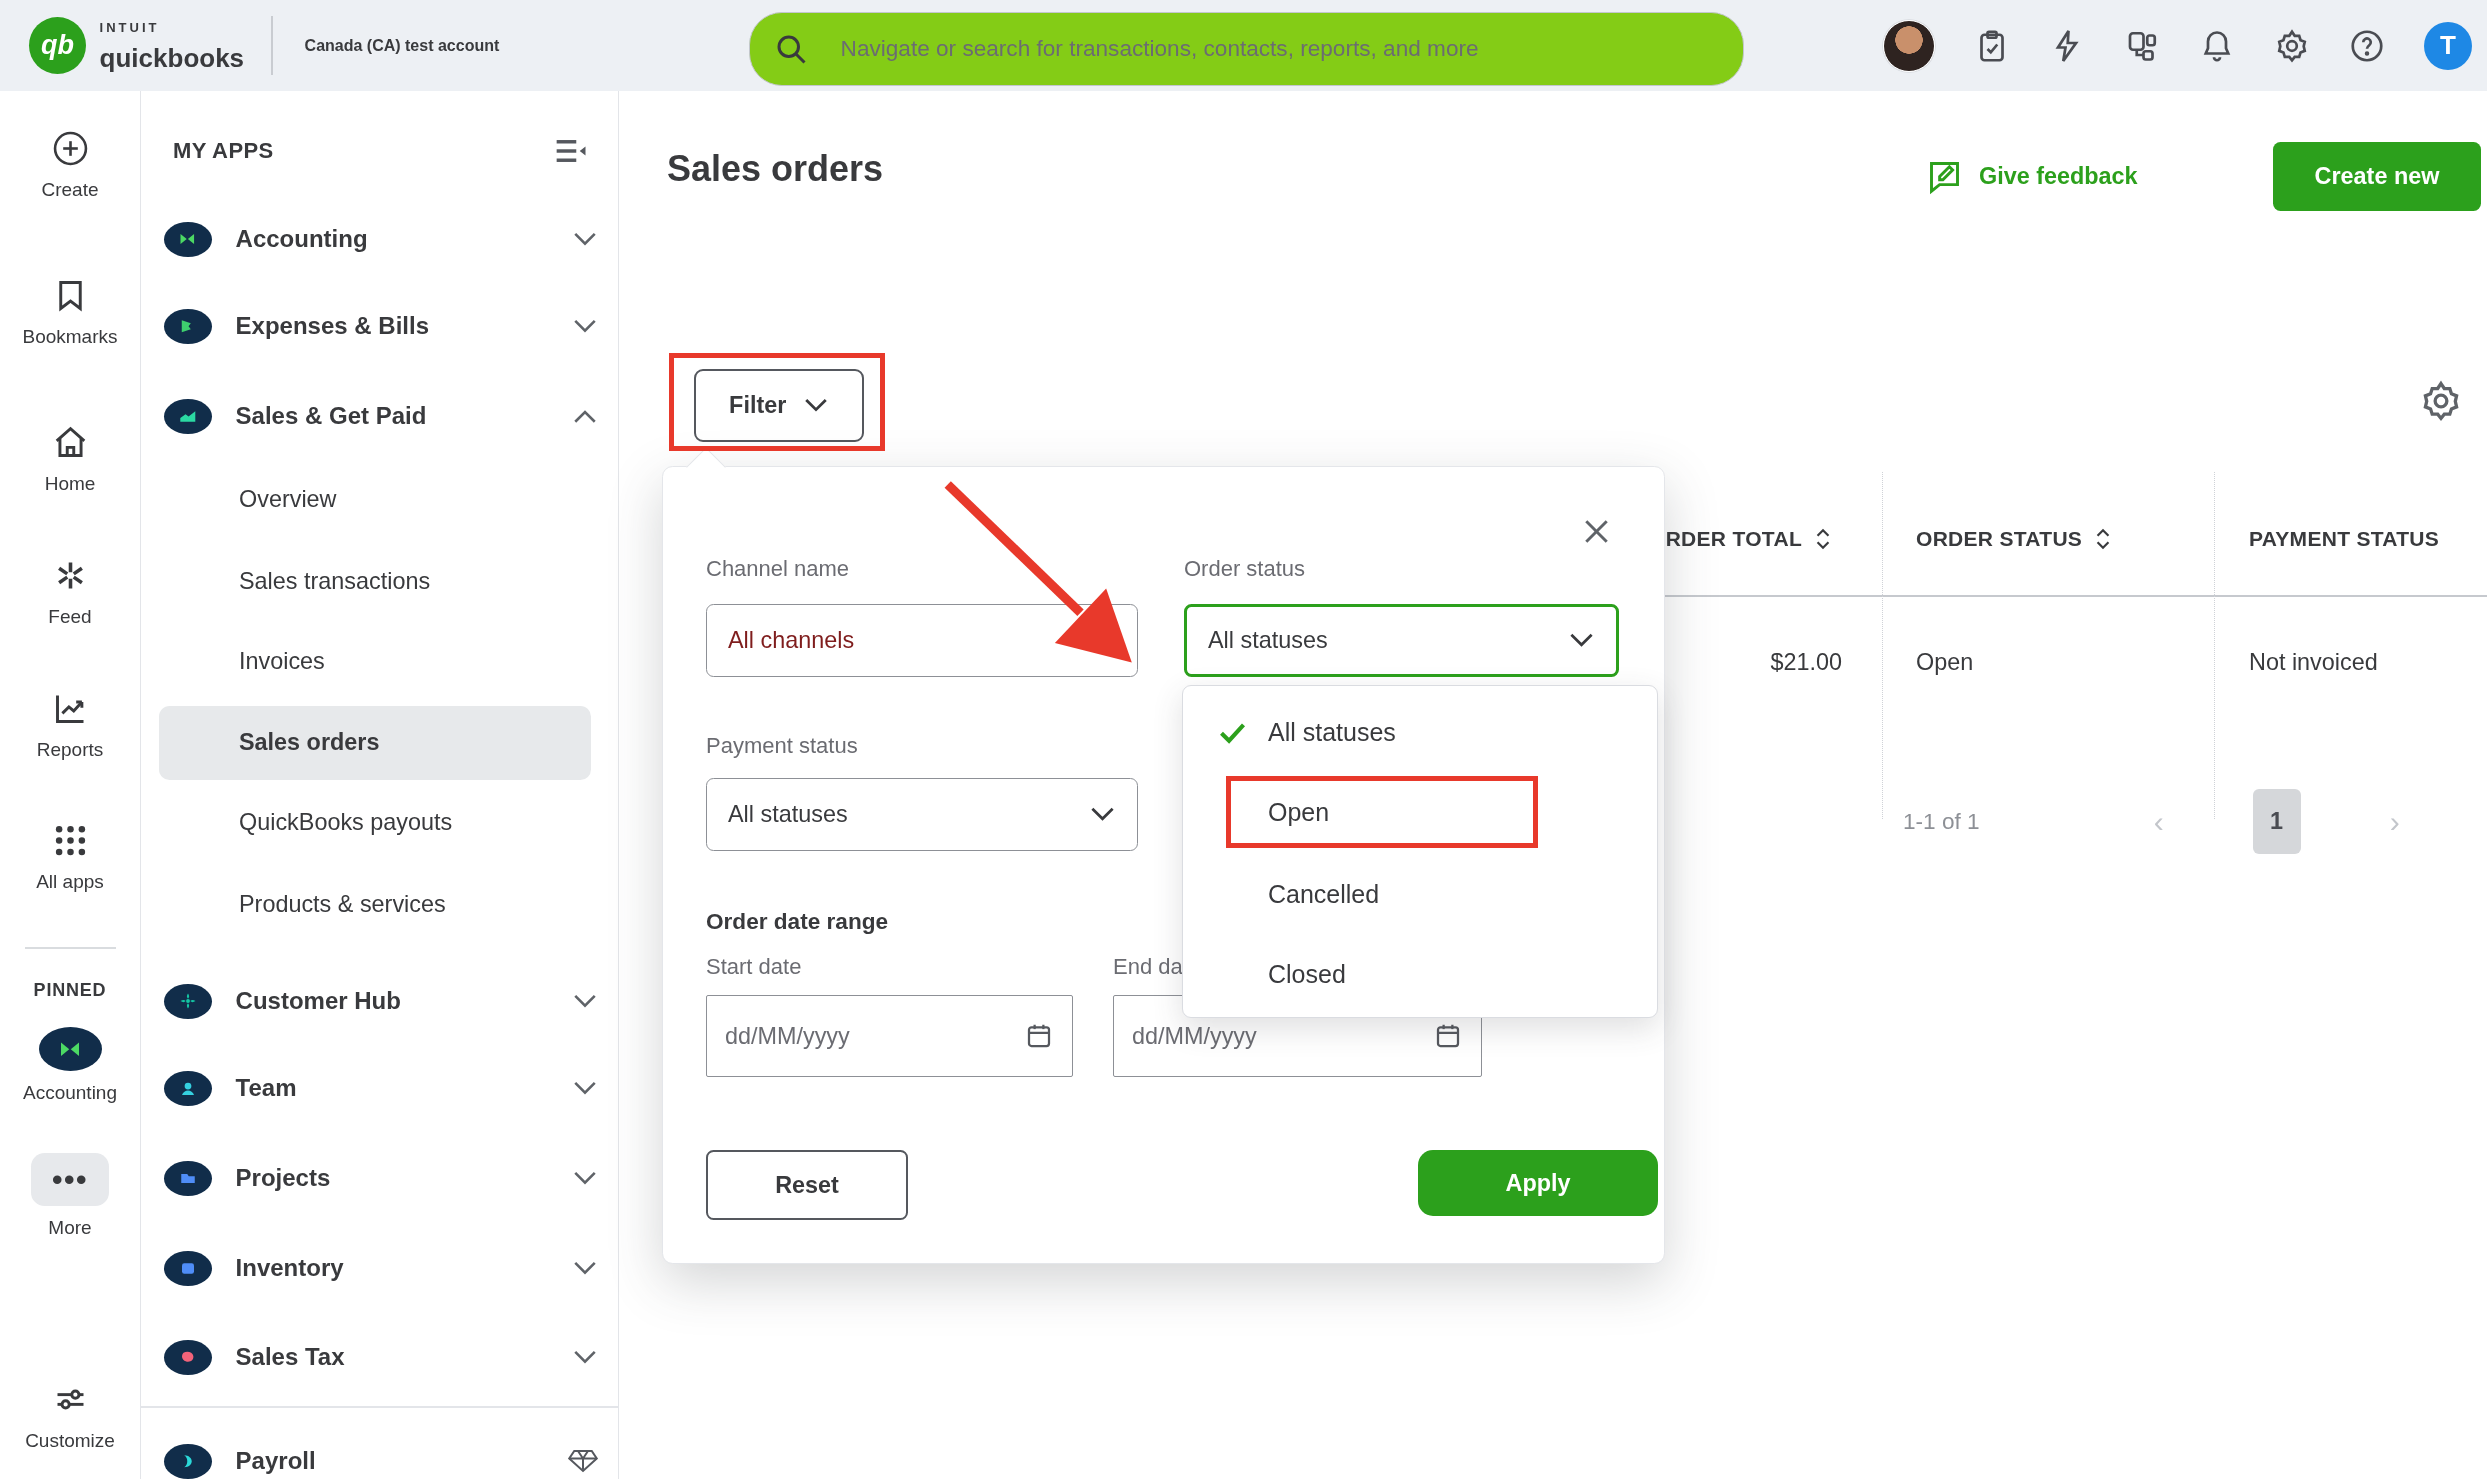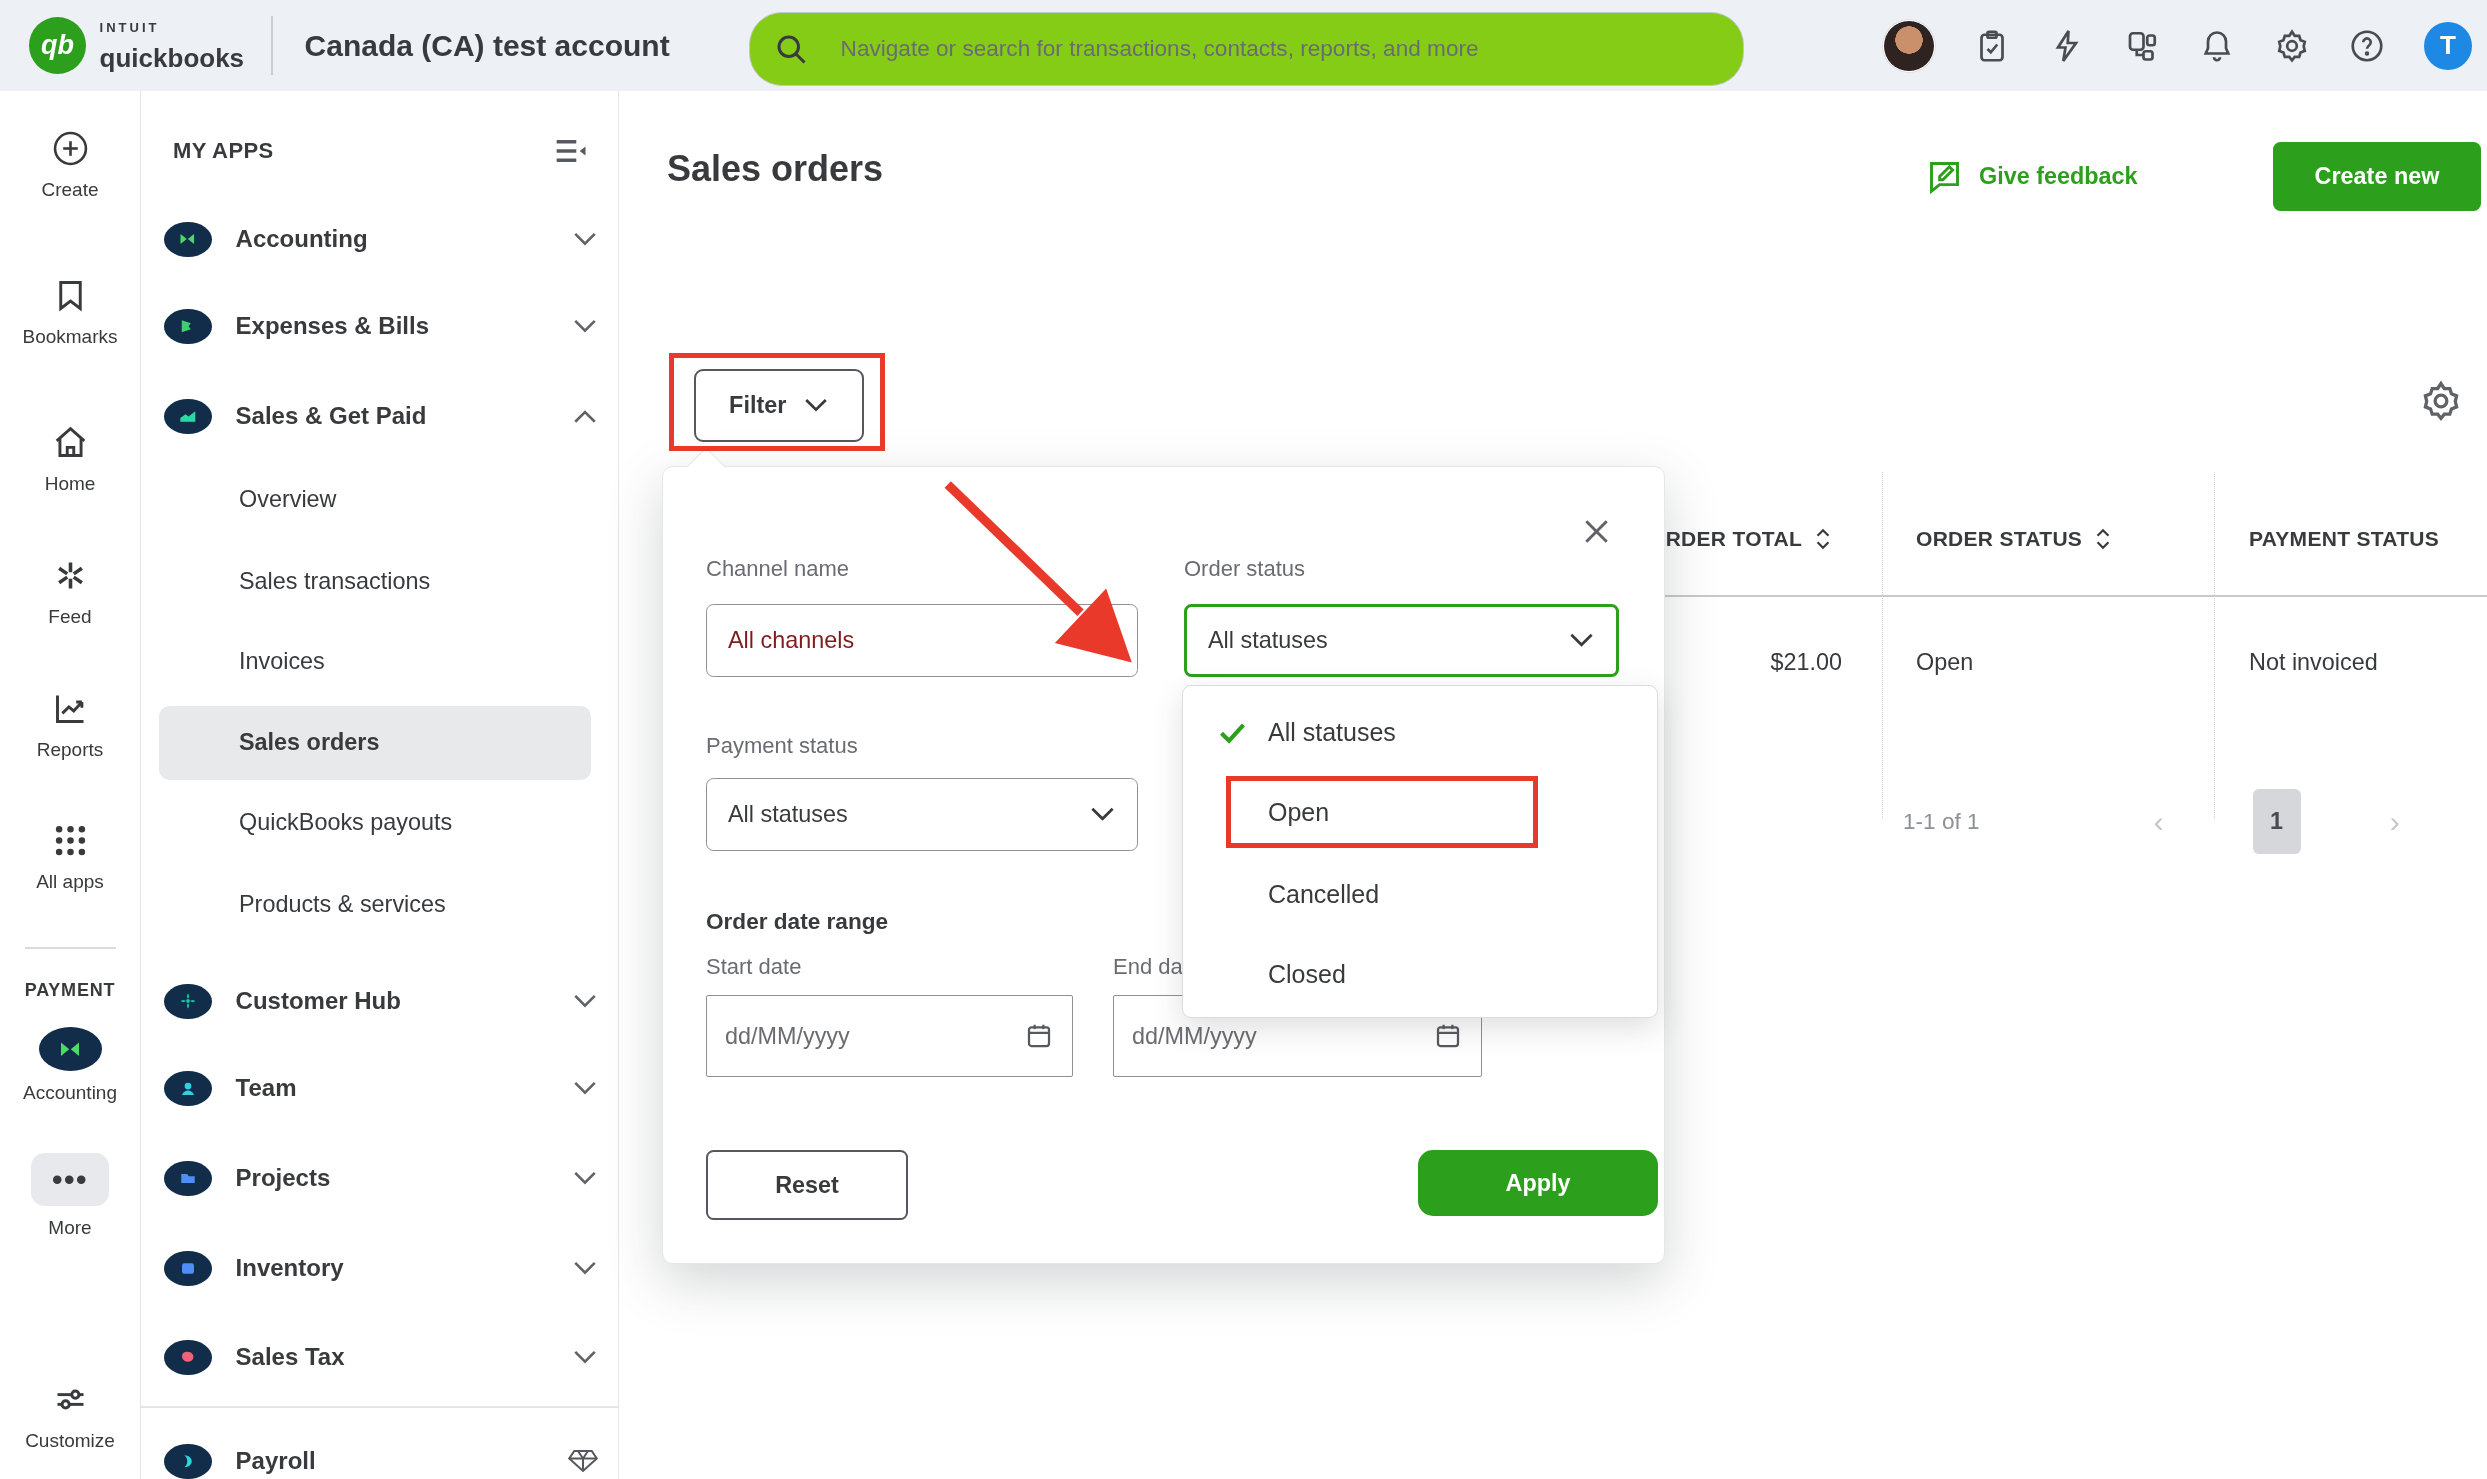--- a/index.html
+++ b/index.html
@@ -10,21 +10,21 @@
   
   .topbar{position:absolute;left:0;top:0;width:2487px;height:91px;background:#edf0f4;
           display:flex;align-items:center;}
   .brand{display:flex;align-items:center;gap:13.6px;padding-left:29px;}
   .qb-circle{width:57px;height:57px;border-radius:50%;background:#2ca01c;color:#fff;
              display:flex;align-items:center;justify-content:center;font-size:27px;font-weight:700;font-style:italic;}
   .brand-text{line-height:1;}
   .brand-intuit{font-size:13px;font-weight:700;letter-spacing:3px;}
   .brand-qbooks{font-size:26px;font-weight:700;margin-top:11px;}
   .topbar-divider{width:1.5px;height:59px;background:#c9ccd1;margin:0 32px 0 27px;}
-  .company{font-size:30px;font-weight:700;}
+  .company{font-size:16px;font-weight:700;}
   .search-pill{position:absolute;left:749px;top:12px;width:995px;height:74px;background:#84cc16;
                border:1.5px solid #c3c7cd;border-radius:33px;display:flex;align-items:center;padding:0 22.6px;box-sizing:border-box;gap:30px;}
   .search-pill input{border:none;outline:none;flex:1;font-size:22.6px;color:#393a3d;background:transparent;
                      font-family:"Liberation Sans", sans-serif;}
   .search-pill input::placeholder{color:#6b6c72;opacity:1;}
   .top-icons{position:absolute;right:15px;top:0;height:91px;display:flex;align-items:center;gap:39px;}
   .tico{width:36px;height:36px;color:#4a4c52;cursor:pointer;}
   .avatar-photo{width:50px;height:50px;border-radius:50%;
       background:radial-gradient(circle at 50% 38%, #c9906b 0 34%, #2e2320 35% 100%);
       border:1.5px solid #fff;box-shadow:0 0 0 0.8px #d6d9de;}
@@ -221,21 +221,21 @@
           <circle cx="5" cy="12" r="2"></circle>
           <circle cx="12" cy="12" r="2"></circle>
           <circle cx="19" cy="12" r="2"></circle>
           <circle cx="5" cy="19" r="2"></circle>
           <circle cx="12" cy="19" r="2"></circle>
           <circle cx="19" cy="19" r="2"></circle>
         </svg>
       <div class="rail-label">All apps</div>
     </div>
     <div class="rail-divider" style="top:856px"></div>
-    <div class="rail-pinned" style="top:889px">PAYMENT</div>
+    <div class="rail-pinned" style="top:889px">PINNED</div>
     <div class="rail-item" style="top:936px">
       <div class="oval">
         <svg width="30" height="22.6" viewBox="0 0 40 30">
             <path d="M8 6 L19 15 L8 24 Z" fill="#4cd964"></path>
             <path d="M32 6 L21 15 L32 24 Z" fill="#4cd964"></path>
           </svg>
       </div>
       <div class="rail-label">Accounting</div>
     </div>
     <div class="rail-item" style="top:1062px">

